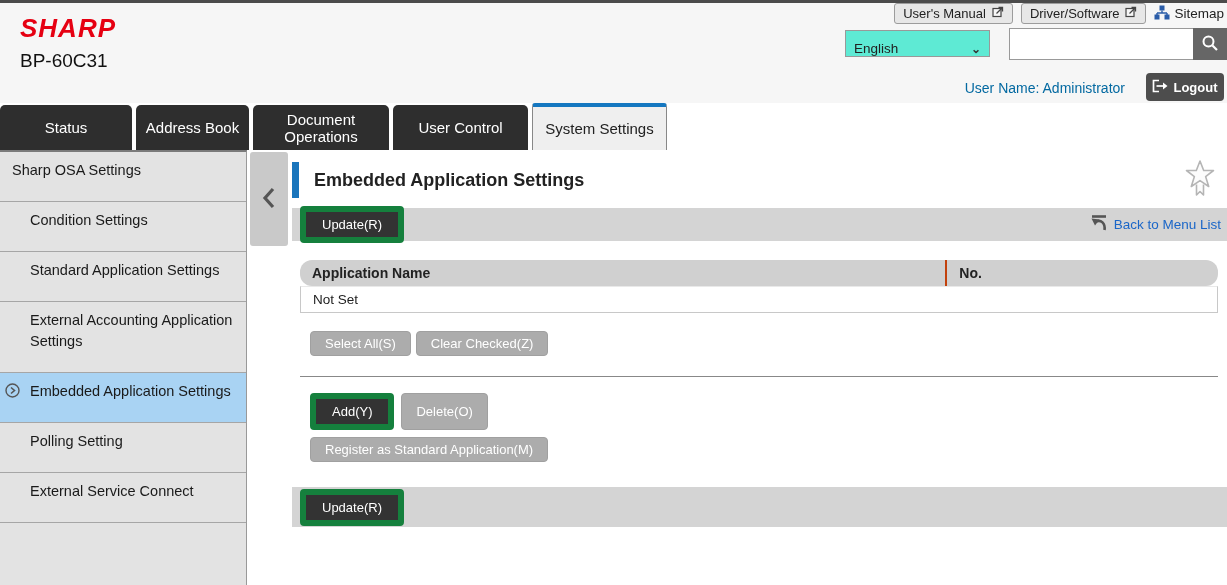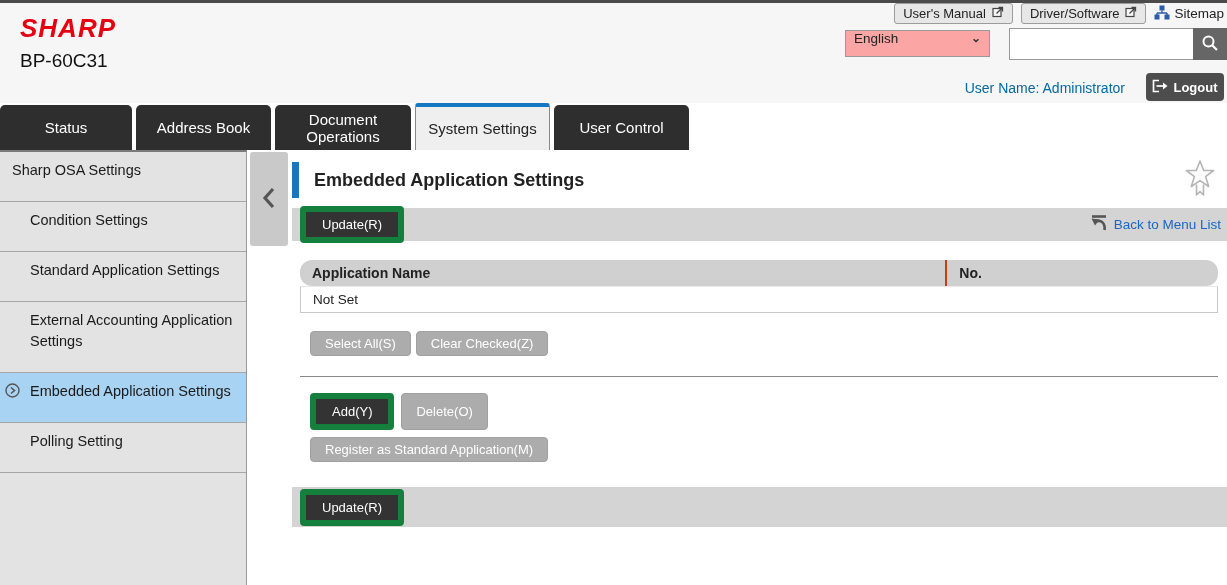--- a/index.html
+++ b/index.html
@@ -9,33 +9,33 @@
   
   .topline { position: absolute; top: 0; left: 0; width: 100%; height: 3px; background: #4b4b4b; }
   header { position: relative; width: 100%; height: 103px; background: #f6f6f6; }
   .brand { position: absolute; left: 20px; top: 13px; font-size: 26px; font-weight: 800; letter-spacing: 1px; color: #e60012; font-style: italic; }
   .model { position: absolute; left: 20px; top: 50px; font-size: 19px; font-weight: normal; color: #111; }
 
   .top-links { position: absolute; top: 3px; right: 3px; display: flex; align-items: center; gap: 8px; }
   .hdr-btn { display: inline-flex; align-items: center; gap: 6px; background: #e7e7e7; border: 1px solid #9c9c9c; border-radius: 3px; height: 21px; padding: 0 8px; font-size: 13px; color: #222; cursor: pointer; font-family: inherit; }
   .sitemap-link { display: inline-flex; align-items: center; gap: 4px; font-size: 13.5px; color: #222; cursor: pointer; }
 
-  .lang-select { position: absolute; left: 845px; top: 30px; width: 145px; height: 27px; background: #fca5a5; border: 1px solid #999; display: flex; align-items: flex-start; padding: 0 8px; font-size: 13.5px; cursor: pointer; }
+  .lang-select { position: absolute; left: 845px; top: 30px; width: 145px; height: 27px; background: #5eead4; border: 1px solid #999; display: flex; align-items: flex-end; padding: 0 8px; font-size: 13.5px; cursor: pointer; }
   .lang-select .caret { margin-left: auto; font-weight: bold; font-size: 12px; color: #333; }
 
   .search-input { position: absolute; left: 1009px; top: 28px; width: 184px; height: 32px; border: 1px solid #999; border-right: none; padding: 0 8px; font-size: 13px; font-family: inherit; background: #fff; }
   .search-btn { position: absolute; left: 1193px; top: 28px; width: 34px; height: 32px; background: #666; border: none; cursor: pointer; display: flex; align-items: center; justify-content: center; }
 
   .user-name { position: absolute; right: 102px; top: 80px; font-size: 14px; color: #0369a1; }
   .logout-btn { position: absolute; left: 1146px; top: 73px; width: 78px; height: 28px; background: #4d4d4d; color: #fff; border: none; border-radius: 4px; font-size: 13px; font-weight: bold; display: flex; align-items: center; justify-content: center; gap: 5px; cursor: pointer; font-family: inherit; }
 
   
   .tabs { height: 47px; display: flex; align-items: flex-end; background: #fff; }
   .tab { height: 45px; background: #2e2e2e; color: #fff; font-size: 15px; display: flex; align-items: center; justify-content: center; text-align: center; border-radius: 5px 5px 0 0; margin-right: 4px; cursor: pointer; line-height: 17px; padding: 0 4px; }
-  .tab-0 { width: 132px; } .tab-1 { width: 135px; } .tab-2 { width: 136px; } .tab-3 { width: 135px; } .tab-4 { width: 135px; }
+  .tab-0 { width: 132px; } .tab-1 { width: 113px; } .tab-2 { width: 136px; } .tab-3 { width: 135px; } .tab-4 { width: 135px; }
   .tab.active { background: #efefef; color: #222; border-top: 4px solid #1577c0; border-left: 1px solid #888; border-right: 1px solid #888; height: 47px; border-radius: 3px 3px 0 0; }
 
   
   .content { display: flex; height: 435px; }
   .sidebar { width: 247px; background: #e3e3e3; border-top: 2px solid #7a7a7a; border-right: 1px solid #999; }
   .side-item { position: relative; padding: 8px 8px 20px 30px; border-bottom: 1px solid #a6a6a6; font-size: 14.5px; line-height: 21px; color: #1a1a1a; cursor: pointer; }
   .side-item.lvl0 { padding-left: 12px; }
   .side-item.selected { background: #a9d3f3; }
   .side-item .sel-icon { position: absolute; left: 5px; top: 10px; width: 15px; height: 15px; }
 
@@ -136,40 +136,41 @@
           </svg>
       </span>
       <span>Logout</span>
     </button>
   </header>
 
   <nav class="tabs">
     <div class="tab tab-0">Status</div>
     <div class="tab tab-1">Address Book</div>
     <div class="tab tab-2">Document Operations</div>
+    <div class="tab tab-3">User Control</div>
     <div class="tab tab-4 active">System Settings</div>
-    <div class="tab tab-3">User Control</div>
   </nav>
 
   <div class="content">
     <aside class="sidebar">
       <div class="side-item lvl0">Sharp OSA Settings</div>
       <div class="side-item">Condition Settings</div>
       <div class="side-item">Standard Application Settings</div>
       <div class="side-item">External Accounting Application Settings</div>
       <div class="side-item selected">
         <span class="sel-icon">
           <svg width="15" height="15" viewBox="0 0 15 15">
               <circle cx="7.5" cy="7.5" r="6.5" fill="none" stroke="#555" stroke-width="1.4"></circle>
               <path d="M6 4.5 L9.5 7.5 L6 10.5" fill="none" stroke="#555" stroke-width="1.6"></path>
             </svg>
         </span>
         <span>Embedded Application Settings</span>
       </div>
       <div class="side-item">Polling Setting</div>
+      <div class="side-item">External Service Connect</div>
     </aside>
 
     <div class="gap">
       <button class="collapse-btn">
         <span>
           <svg width="18" height="26" viewBox="0 0 18 26">
               <path d="M13 4 L5 13 L13 22" fill="none" stroke="#555" stroke-width="3.2"></path>
             </svg>
         </span>
       </button>

